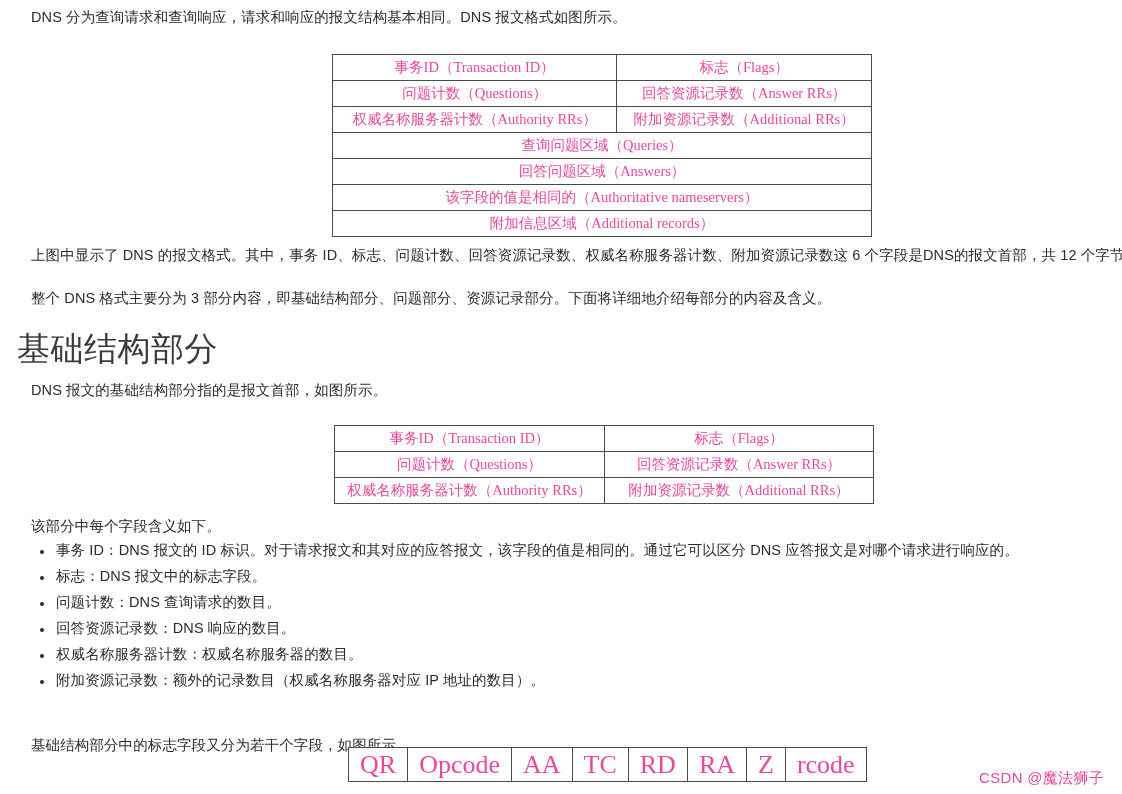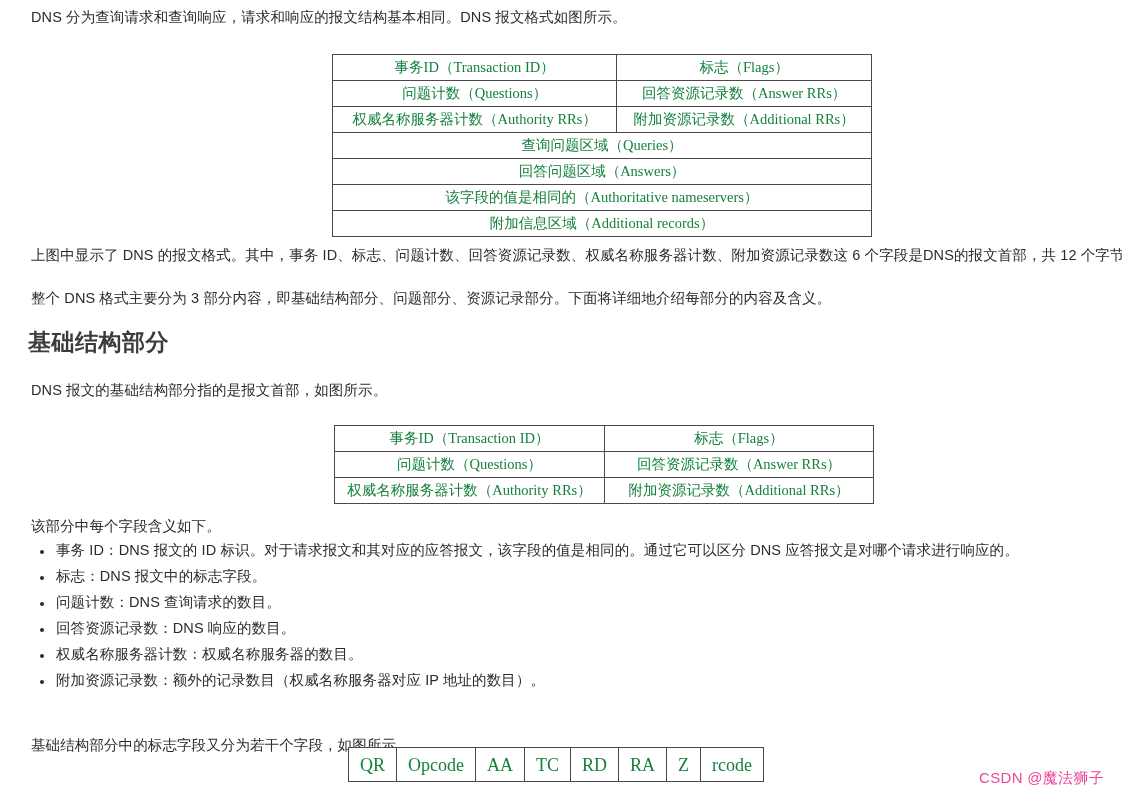--- a/index.html
+++ b/index.html
@@ -28,23 +28,23 @@
     left: 31px;
     font-size: 14.5px;
     line-height: 1.6;
     color: #2c2c2c;
     white-space: nowrap;
     letter-spacing: 0.1px;
   }
 
   .heading {
     position: absolute;
-    left: 28px;
-    font-size: 23px;
-    font-weight: bold;
+    left: 17px;
+    font-size: 33px;
+    font-weight: normal;
     color: #3b3b3b;
     letter-spacing: 0.5px;
     white-space: nowrap;
   }
 
   
   .bullets {
     position: absolute;
     left: 31px;
     margin: 4px;
@@ -70,21 +70,21 @@
     height: 4px;
     border-radius: 50%;
     background: #2c2c2c;
   }
 
   
   .fig {
     position: absolute;
     border-collapse: collapse;
     font-family: "Liberation Serif", "DejaVu Serif", serif;
-    color: #15803d;
+    color: #ec4899;
     background: #ffffff;
   }
   .fig td {
     border: 1px solid #4a4a4a;
     text-align: center;
     font-size: 14.5px;
     line-height: 1;
     padding: 0;
     height: 25px;
     white-space: nowrap;
@@ -109,21 +109,21 @@
   #dns-header-figure td.col-right { width: 270px; }
 
   
   #dns-flags-figure {
     left: 348px;
     top: 747px;
     border-collapse: collapse;
   }
   #dns-flags-figure td {
     height: 33px;
-    font-size: 18px;
+    font-size: 26px;
     padding: 0 11px;
   }
 
   
   .watermark {
     position: absolute;
     right: 18px;
     bottom: 6px;
     font-size: 15px;
     color: #ec4899;

